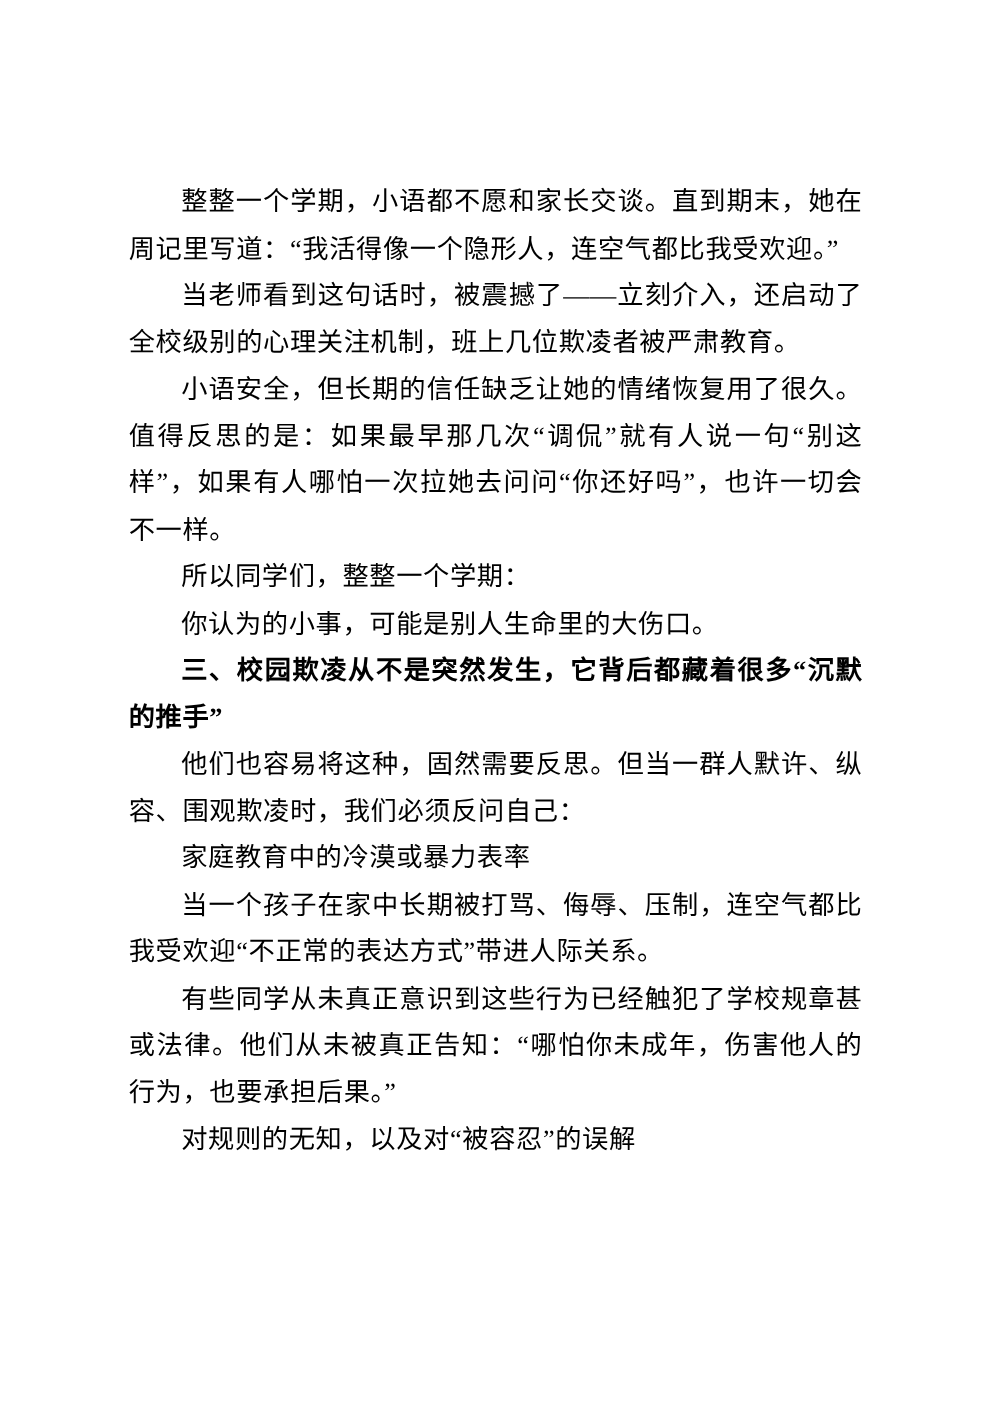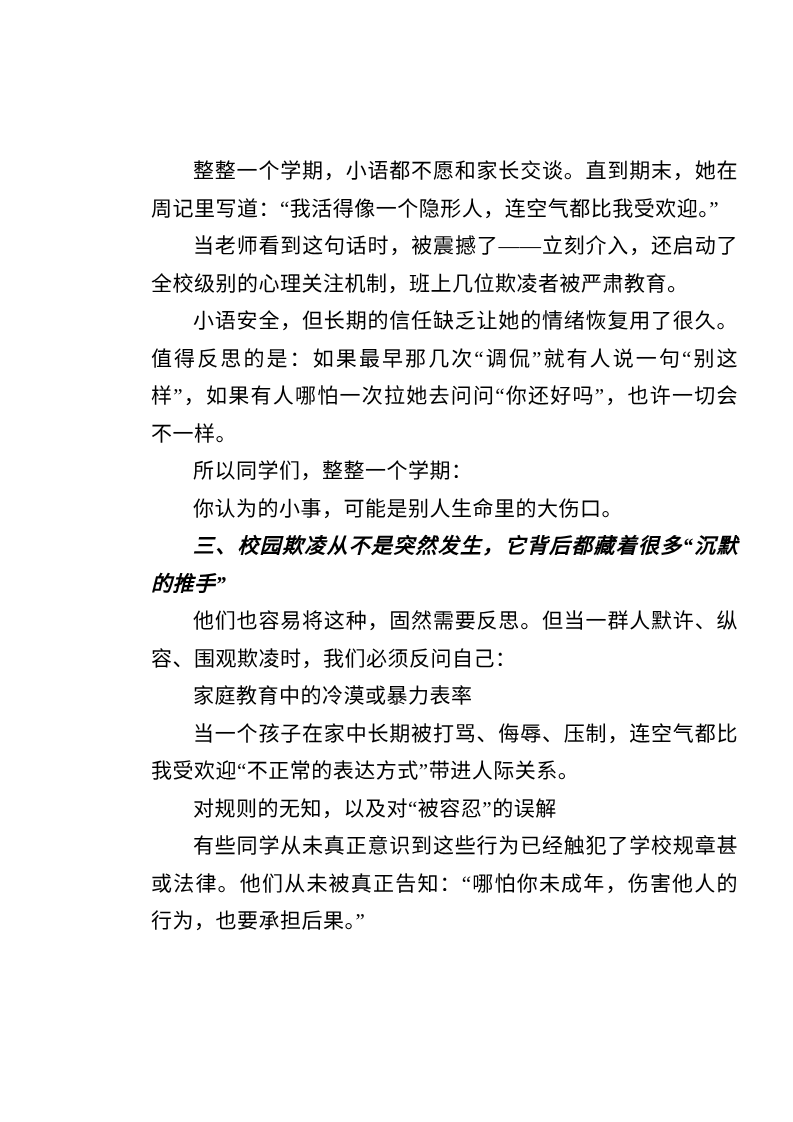--- a/index.html
+++ b/index.html
@@ -16,50 +16,48 @@
     position: relative;
     width: 793px;
     height: 1122px;
     background: #ffffff;
     overflow: hidden;
     color: #000000;
   }
   .doc-body {
     position: absolute;
     left: 103px;
-    top: 153px;
+    top: 143px;
     width: 587px;
-    margin-left: 48px;
   }
   .doc-body p {
     margin: 0;
     padding: 0;
     font-size: 21px;
     line-height: 37.5px;
     text-align: justify;
     text-justify: inter-character;
     text-indent: 2em;
     letter-spacing: 0.5px;
     word-break: break-all;
   }
   .doc-body p.heading {
     font-weight: bold;
-    font-style: italic;
   }
 </style>
 </head>
 <body>
 
 <div class="page" style="background: rgb(255, 255, 255); color: rgb(0, 0, 0);">
   <div class="doc-body">
       <p class="body">整整一个学期，小语都不愿和家长交谈。直到期末，她在周记里写道：“我活得像一个隐形人，连空气都比我受欢迎。”</p>
       <p class="body">当老师看到这句话时，被震撼了——立刻介入，还启动了全校级别的心理关注机制，班上几位欺凌者被严肃教育。</p>
       <p class="body">小语安全，但长期的信任缺乏让她的情绪恢复用了很久。值得反思的是：如果最早那几次“调侃”就有人说一句“别这样”，如果有人哪怕一次拉她去问问“你还好吗”，也许一切会不一样。</p>
       <p class="body">所以同学们，整整一个学期：</p>
       <p class="body">你认为的小事，可能是别人生命里的大伤口。</p>
       <p class="heading">三、校园欺凌从不是突然发生，它背后都藏着很多“沉默的推手”</p>
       <p class="body">他们也容易将这种，固然需要反思。但当一群人默许、纵容、围观欺凌时，我们必须反问自己：</p>
       <p class="body">家庭教育中的冷漠或暴力表率</p>
       <p class="body">当一个孩子在家中长期被打骂、侮辱、压制，连空气都比我受欢迎“不正常的表达方式”带进人际关系。</p>
+      <p class="body">有些同学从未真正意识到这些行为已经触犯了学校规章甚或法律。他们从未被真正告知：“哪怕你未成年，伤害他人的行为，也要承担后果。”</p>
       <p class="body">对规则的无知，以及对“被容忍”的误解</p>
-      <p class="body">有些同学从未真正意识到这些行为已经触犯了学校规章甚或法律。他们从未被真正告知：“哪怕你未成年，伤害他人的行为，也要承担后果。”</p>
     </div>
 </div>
 
 </body></html>

